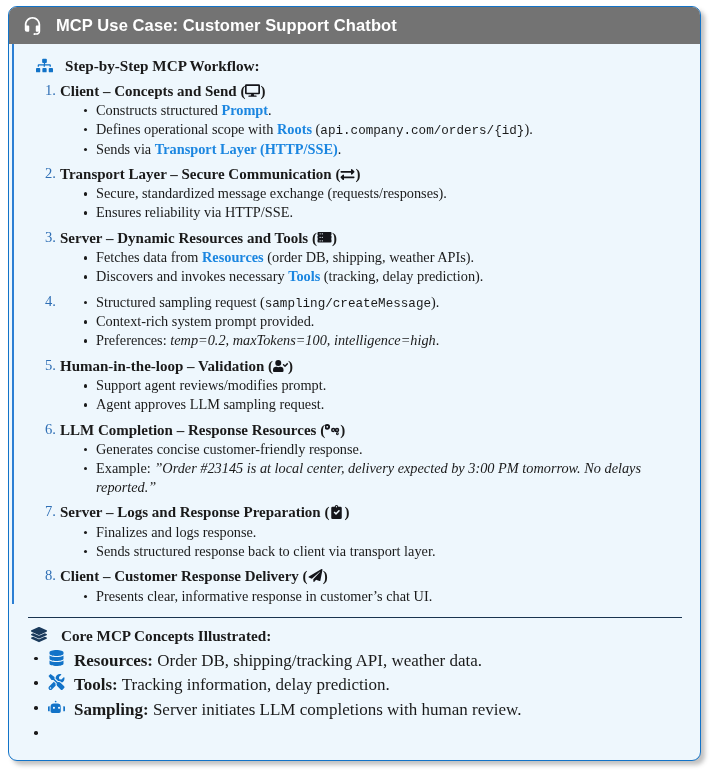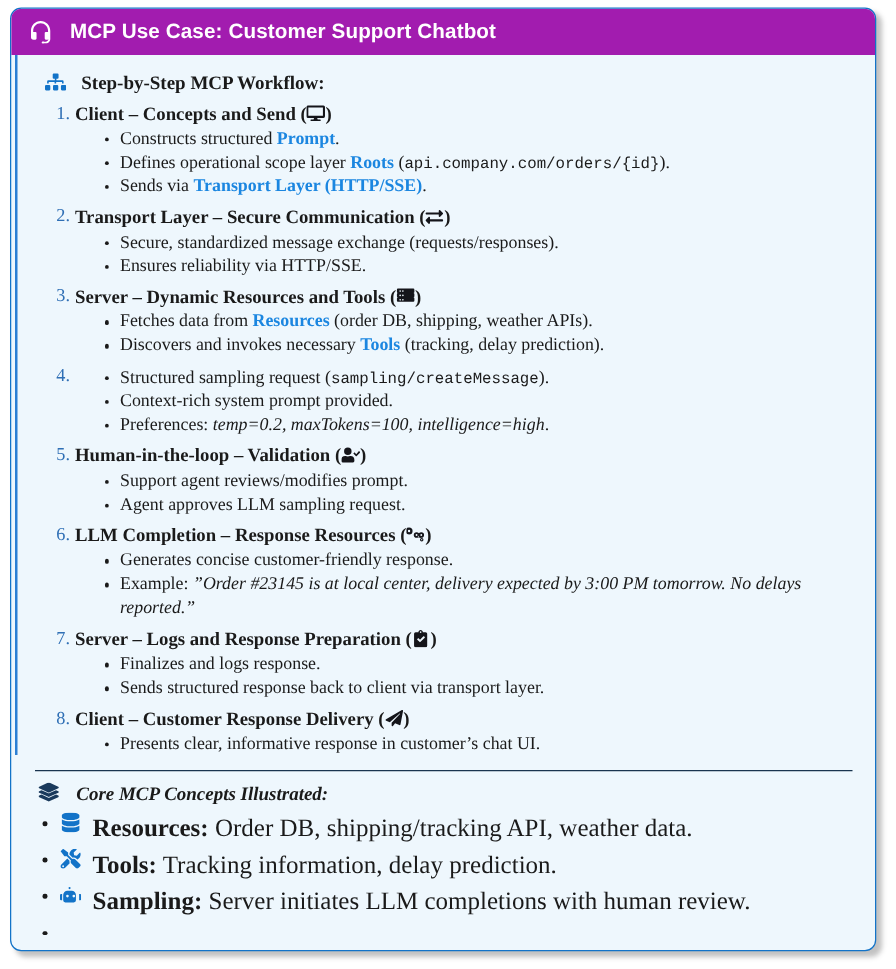--- a/index.html
+++ b/index.html
@@ -24,21 +24,21 @@
     box-sizing: border-box;
     border: 1.3px solid #1273c8;
     border-radius: 9px;
     background: #eef7fd;
     box-shadow: 4px 4px 4px rgba(120,120,120,0.45);
     overflow: hidden;
   }
 
   .tcb-title {
     height: 37px;
-    background: #a21caf;
+    background: #737373;
     display: flex;
     align-items: center;
     padding: 0 0 0 14px;
     box-sizing: border-box;
   }
   .tcb-title-icon {
     width: 19px;
     height: 19px;
     margin-right: 14px;
     flex: 0 0 auto;
@@ -163,32 +163,31 @@
     width: 18px;
     height: 16px;
     margin-right: 13px;
     flex: 0 0 auto;
     position: relative;
     top: 2px;
   }
   .concepts-head .ch-text {
     font-weight: bold;
     font-size: 15.2px;
-    font-style: italic;
   }
 
   ul.concepts {
     list-style: none;
     margin: 0;
     padding: 0 0 0 8px;
   }
   ul.concepts > li {
     position: relative;
     padding-left: 44px;
-    font-size: 20px;
+    font-size: 17px;
     line-height: 1.46;
     min-height: 17px;
   }
   ul.concepts > li::before {
     content: "";
     position: absolute;
     left: 4px;
     top: 8px;
     width: 3.6px;
     height: 3.6px;
@@ -276,21 +275,21 @@
     </div>
 
     <ol class="steps" id="steps-root">
         <li>
           <span class="step-num">1.</span>
           <div class="step-title"><span>Client</span><span class="dash"> – </span><span>Concepts and Send (</span><svg class="step-ico" fill="#14151a">
               <use href="#ic-desktop"></use>
             </svg><span>)</span></div>
           <ul class="subs">
             <li><span>Constructs structured </span><span class="kw">Prompt</span><span>.</span></li>
-            <li><span>Defines operational scope layer </span><span class="kw">Roots</span><span> (</span><span class="mono">api.company.com/orders/{id}</span><span>).</span></li>
+            <li><span>Defines operational scope with </span><span class="kw">Roots</span><span> (</span><span class="mono">api.company.com/orders/{id}</span><span>).</span></li>
             <li><span>Sends via </span><span class="kw">Transport Layer (HTTP/SSE)</span><span>.</span></li>
           </ul>
         </li>
         <li>
           <span class="step-num">2.</span>
           <div class="step-title"><span>Transport Layer</span><span class="dash"> – </span><span>Secure Communication (</span><svg class="step-ico" fill="#14151a">
               <use href="#ic-exchange"></use>
             </svg><span>)</span></div>
           <ul class="subs">
             <li><span>Secure, standardized message exchange (requests/responses).</span></li>

